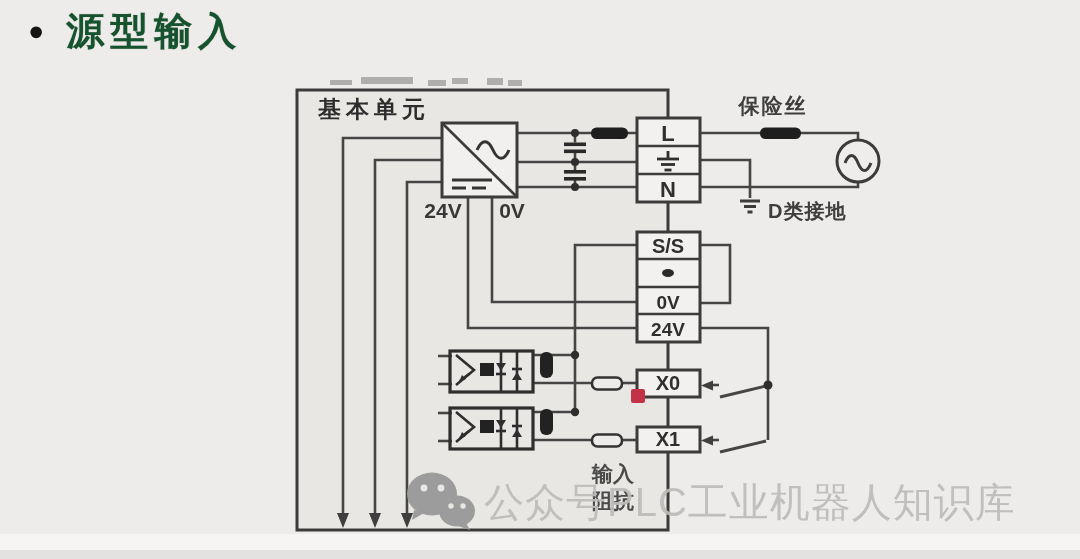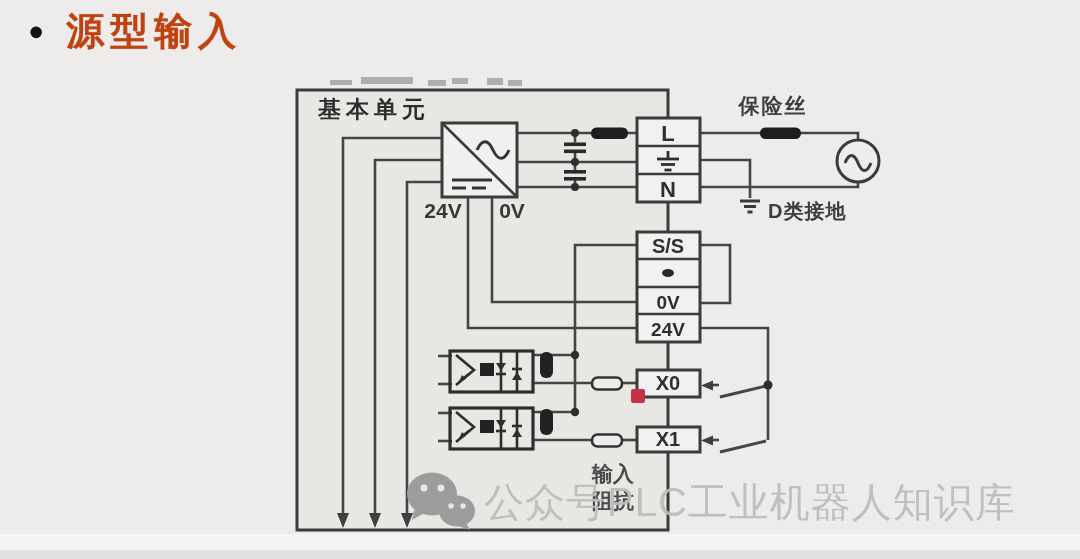--- a/index.html
+++ b/index.html
@@ -6,21 +6,21 @@
   .stage{
     position:relative;width:1080px;height:559px;overflow:hidden;
     background:#edecea;
     font-family:"Liberation Sans","DejaVu Sans",sans-serif;
   }
   .title-row{
     position:absolute;left:28px;top:6px;display:flex;align-items:center;gap:22px;
   }
   .title-bullet{font-size:27px;color:#141414;line-height:1;}
   .title-text{
-    font-size:38px;font-weight:bold;color:#c2410c;letter-spacing:6px;
+    font-size:38px;font-weight:bold;color:#14532d;letter-spacing:6px;
     text-shadow:0 0 1px rgba(20,20,20,.35);
   }
   .diagram-svg{position:absolute;left:0;top:0;}
   .watermark{
     position:absolute;left:402px;top:470px;display:flex;align-items:center;
     pointer-events:none;z-index:5;
   }
   .watermark-text{
     font-size:40px;color:#bdbcba;letter-spacing:1px;opacity:.92;
     white-space:nowrap;line-height:1.2;margin-left:8px;margin-top:4px;

